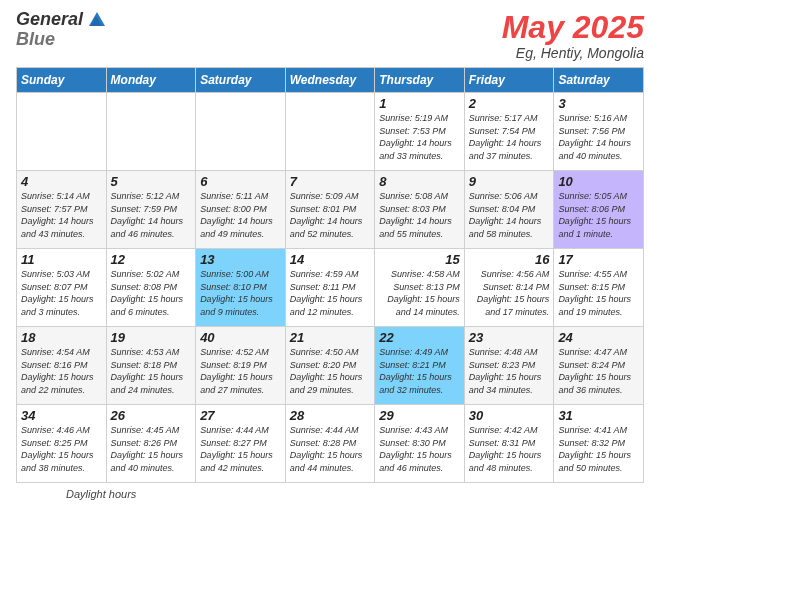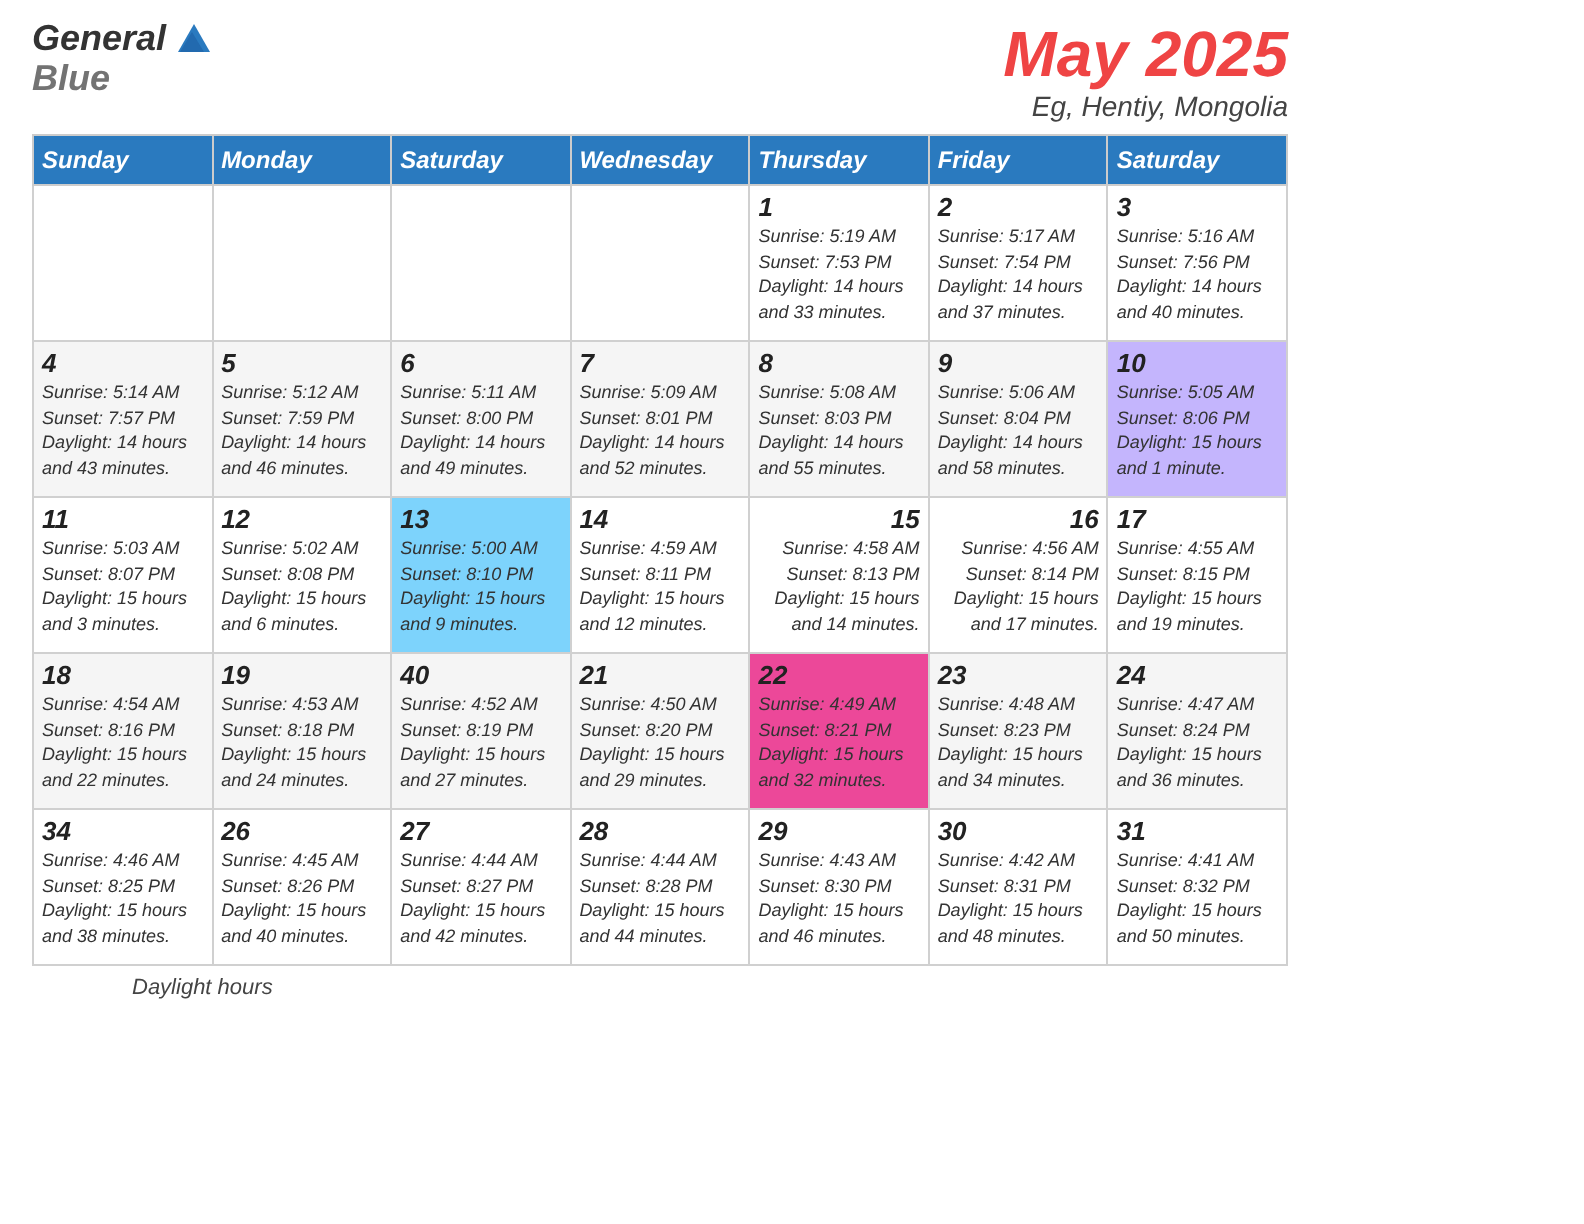--- a/index.html
+++ b/index.html
@@ -240,21 +240,21 @@
             <div class="day-info">Sunrise: 4:53 AM<br>Sunset: 8:18 PM<br>Daylight: 15 hours and 24 minutes.</div>
           </td>
           <td style="background: rgb(245, 245, 245);">
             <span class="day-number">40</span>
             <div class="day-info">Sunrise: 4:52 AM<br>Sunset: 8:19 PM<br>Daylight: 15 hours and 27 minutes.</div>
           </td>
           <td style="background: rgb(245, 245, 245);">
             <span class="day-number">21</span>
             <div class="day-info">Sunrise: 4:50 AM<br>Sunset: 8:20 PM<br>Daylight: 15 hours and 29 minutes.</div>
           </td>
-          <td style="background: #ec4899;">
+          <td style="background: #7dd3fc;">
             <span class="day-number">22</span>
             <div class="day-info">Sunrise: 4:49 AM<br>Sunset: 8:21 PM<br>Daylight: 15 hours and 32 minutes.</div>
           </td>
           <td style="background: rgb(245, 245, 245);">
             <span class="day-number">23</span>
             <div class="day-info">Sunrise: 4:48 AM<br>Sunset: 8:23 PM<br>Daylight: 15 hours and 34 minutes.</div>
           </td>
           <td style="background: rgb(245, 245, 245);">
             <span class="day-number">24</span>
             <div class="day-info">Sunrise: 4:47 AM<br>Sunset: 8:24 PM<br>Daylight: 15 hours and 36 minutes.</div>

